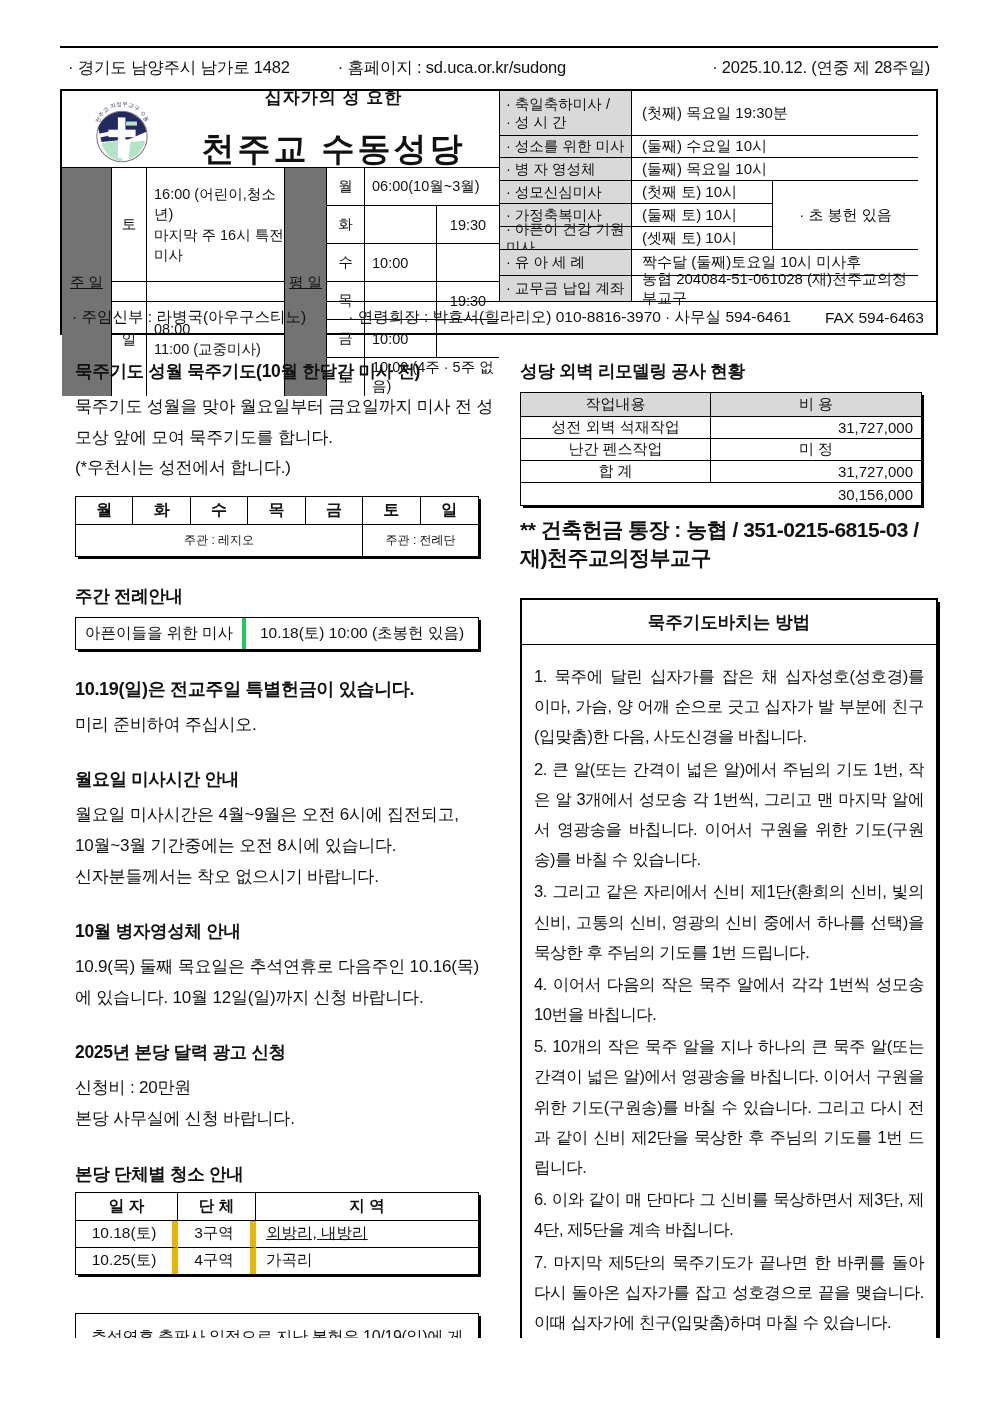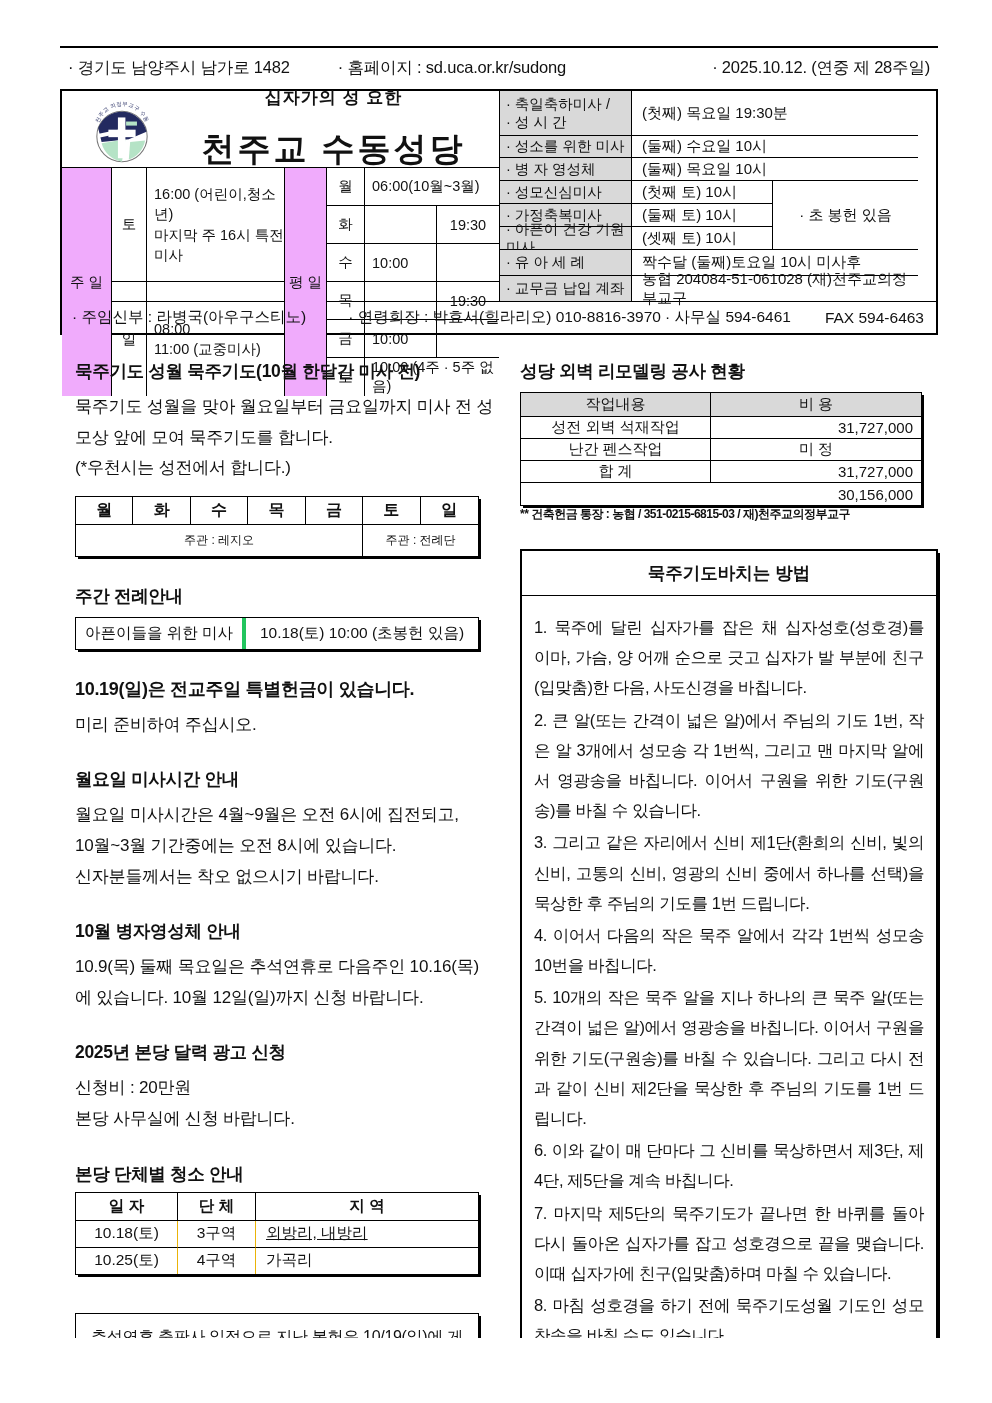--- a/index.html
+++ b/index.html
@@ -21,21 +21,21 @@
   .logo-row{height:76px;border-bottom:1px solid #000;display:flex;align-items:center;}
   .logo-wrap{width:120px;display:flex;justify-content:center;}
   .mast-titles{flex:1;text-align:center;padding-right:14px;}
   .mast-sub{font-size:17px;font-weight:bold;letter-spacing:1px;margin-bottom:18px;}
   .mast-title{font-size:33px;font-weight:bold;letter-spacing:3px;}
 
   .sched{flex:1;display:grid;grid-template-columns:50px 35px 138px 42px 38px 72px 62px;grid-auto-rows:1fr;font-size:14.5px;}
   .c{border-right:1px solid #000;border-bottom:1px solid #000;display:flex;align-items:center;justify-content:center;box-sizing:border-box;}
   .no-r{border-right:none;}
   .no-b{border-bottom:none;}
-  .gray{background:#f0abfc;}
+  .gray{background:#737373;text-decoration:underline;}
   .lpad{justify-content:flex-start;padding-left:7px;}
   .pre{white-space:pre-line;line-height:1.4;}
 
   .mast-right{width:418px;display:grid;grid-template-columns:132px 141px 145px;
     grid-template-rows:45px 22px 23px 23px 23px 23px 26px 25px;font-size:14.5px;}
   .mr-label{background:#d9d9d9;border-right:1px solid #000;border-bottom:1px solid #000;
     display:flex;align-items:center;padding-left:6px;box-sizing:border-box;line-height:1.25;}
   .mr-val{border-bottom:1px solid #000;display:flex;align-items:center;padding-left:10px;box-sizing:border-box;font-size:15px;}
 
   .contact-row{border-top:1px solid #000;height:31px;display:flex;align-items:center;
@@ -59,36 +59,36 @@
   .week-tbl .hc{border-right:1px solid #000;border-bottom:1px solid #000;font-weight:bold;font-size:16px;
     display:flex;align-items:center;justify-content:center;height:27px;}
   .week-tbl .oc{display:flex;align-items:center;justify-content:center;font-size:12px;height:31px;}
 
   .lit-tbl{width:404px;display:grid;grid-template-columns:170px 1fr;}
   .lit-tbl .cell{display:flex;align-items:center;justify-content:center;height:31px;font-size:15.5px;}
 
   .clean-tbl{width:404px;display:grid;grid-template-columns:102px 78px 1fr;font-size:15.5px;margin-top:2px;}
   .clean-tbl .hc{font-weight:bold;border-right:1px solid #000;border-bottom:1px solid #000;height:27px;
     display:flex;align-items:center;justify-content:center;}
-  .clean-tbl .dc{border-right:1px solid #eab308;border-bottom:1px solid #000;height:26px;
+  .clean-tbl .dc{border-right:6px solid #eab308;border-bottom:1px solid #000;height:26px;
     display:flex;align-items:center;justify-content:center;}
   .clean-tbl .left{justify-content:flex-start;padding-left:10px;}
 
   .offer-box{width:404px;padding:13px 8px;font-size:16px;text-align:center;letter-spacing:-0.3px;}
 
   .rem-tbl{width:402px;font-size:15px;}
   .rem-row{display:flex;}
   .rem-row .lab{border-right:1px solid #000;border-bottom:1px solid #000;display:flex;align-items:center;
     justify-content:center;height:22px;box-sizing:border-box;}
   .rem-row .val{border-bottom:1px solid #000;display:flex;align-items:center;height:22px;box-sizing:border-box;flex:1;}
   .rem-head .lab,.rem-head .val{background:#d9d9d9;justify-content:center;height:24px;}
   .w190{width:190px;} .w282{width:282px;}
   .num{justify-content:flex-end;padding-right:8px;}
   .ctr{justify-content:center;}
-  .rem-note{font-size:12px;font-weight:bold;letter-spacing:-0.5px;}
+  .rem-note{font-size:21px;font-weight:bold;margin-top:10px;letter-spacing:-0.5px;}
 
   .rosary-box{margin-top:26px;width:418px;border:2px solid #000;box-shadow:3px 3px 0 -1px #000;box-sizing:border-box;}
   .rosary-title{border-bottom:1.5px solid #000;text-align:center;font-weight:bold;font-size:17.5px;padding:10px 0;}
   .rosary-body{padding:16px 12px 14px 12px;}
   .rosary-item{font-size:16.5px;line-height:1.83;margin:0 0 2px 0;text-align:justify;letter-spacing:-0.4px;}
 </style>
 </head>
 <body>
 
 <div class="page">

